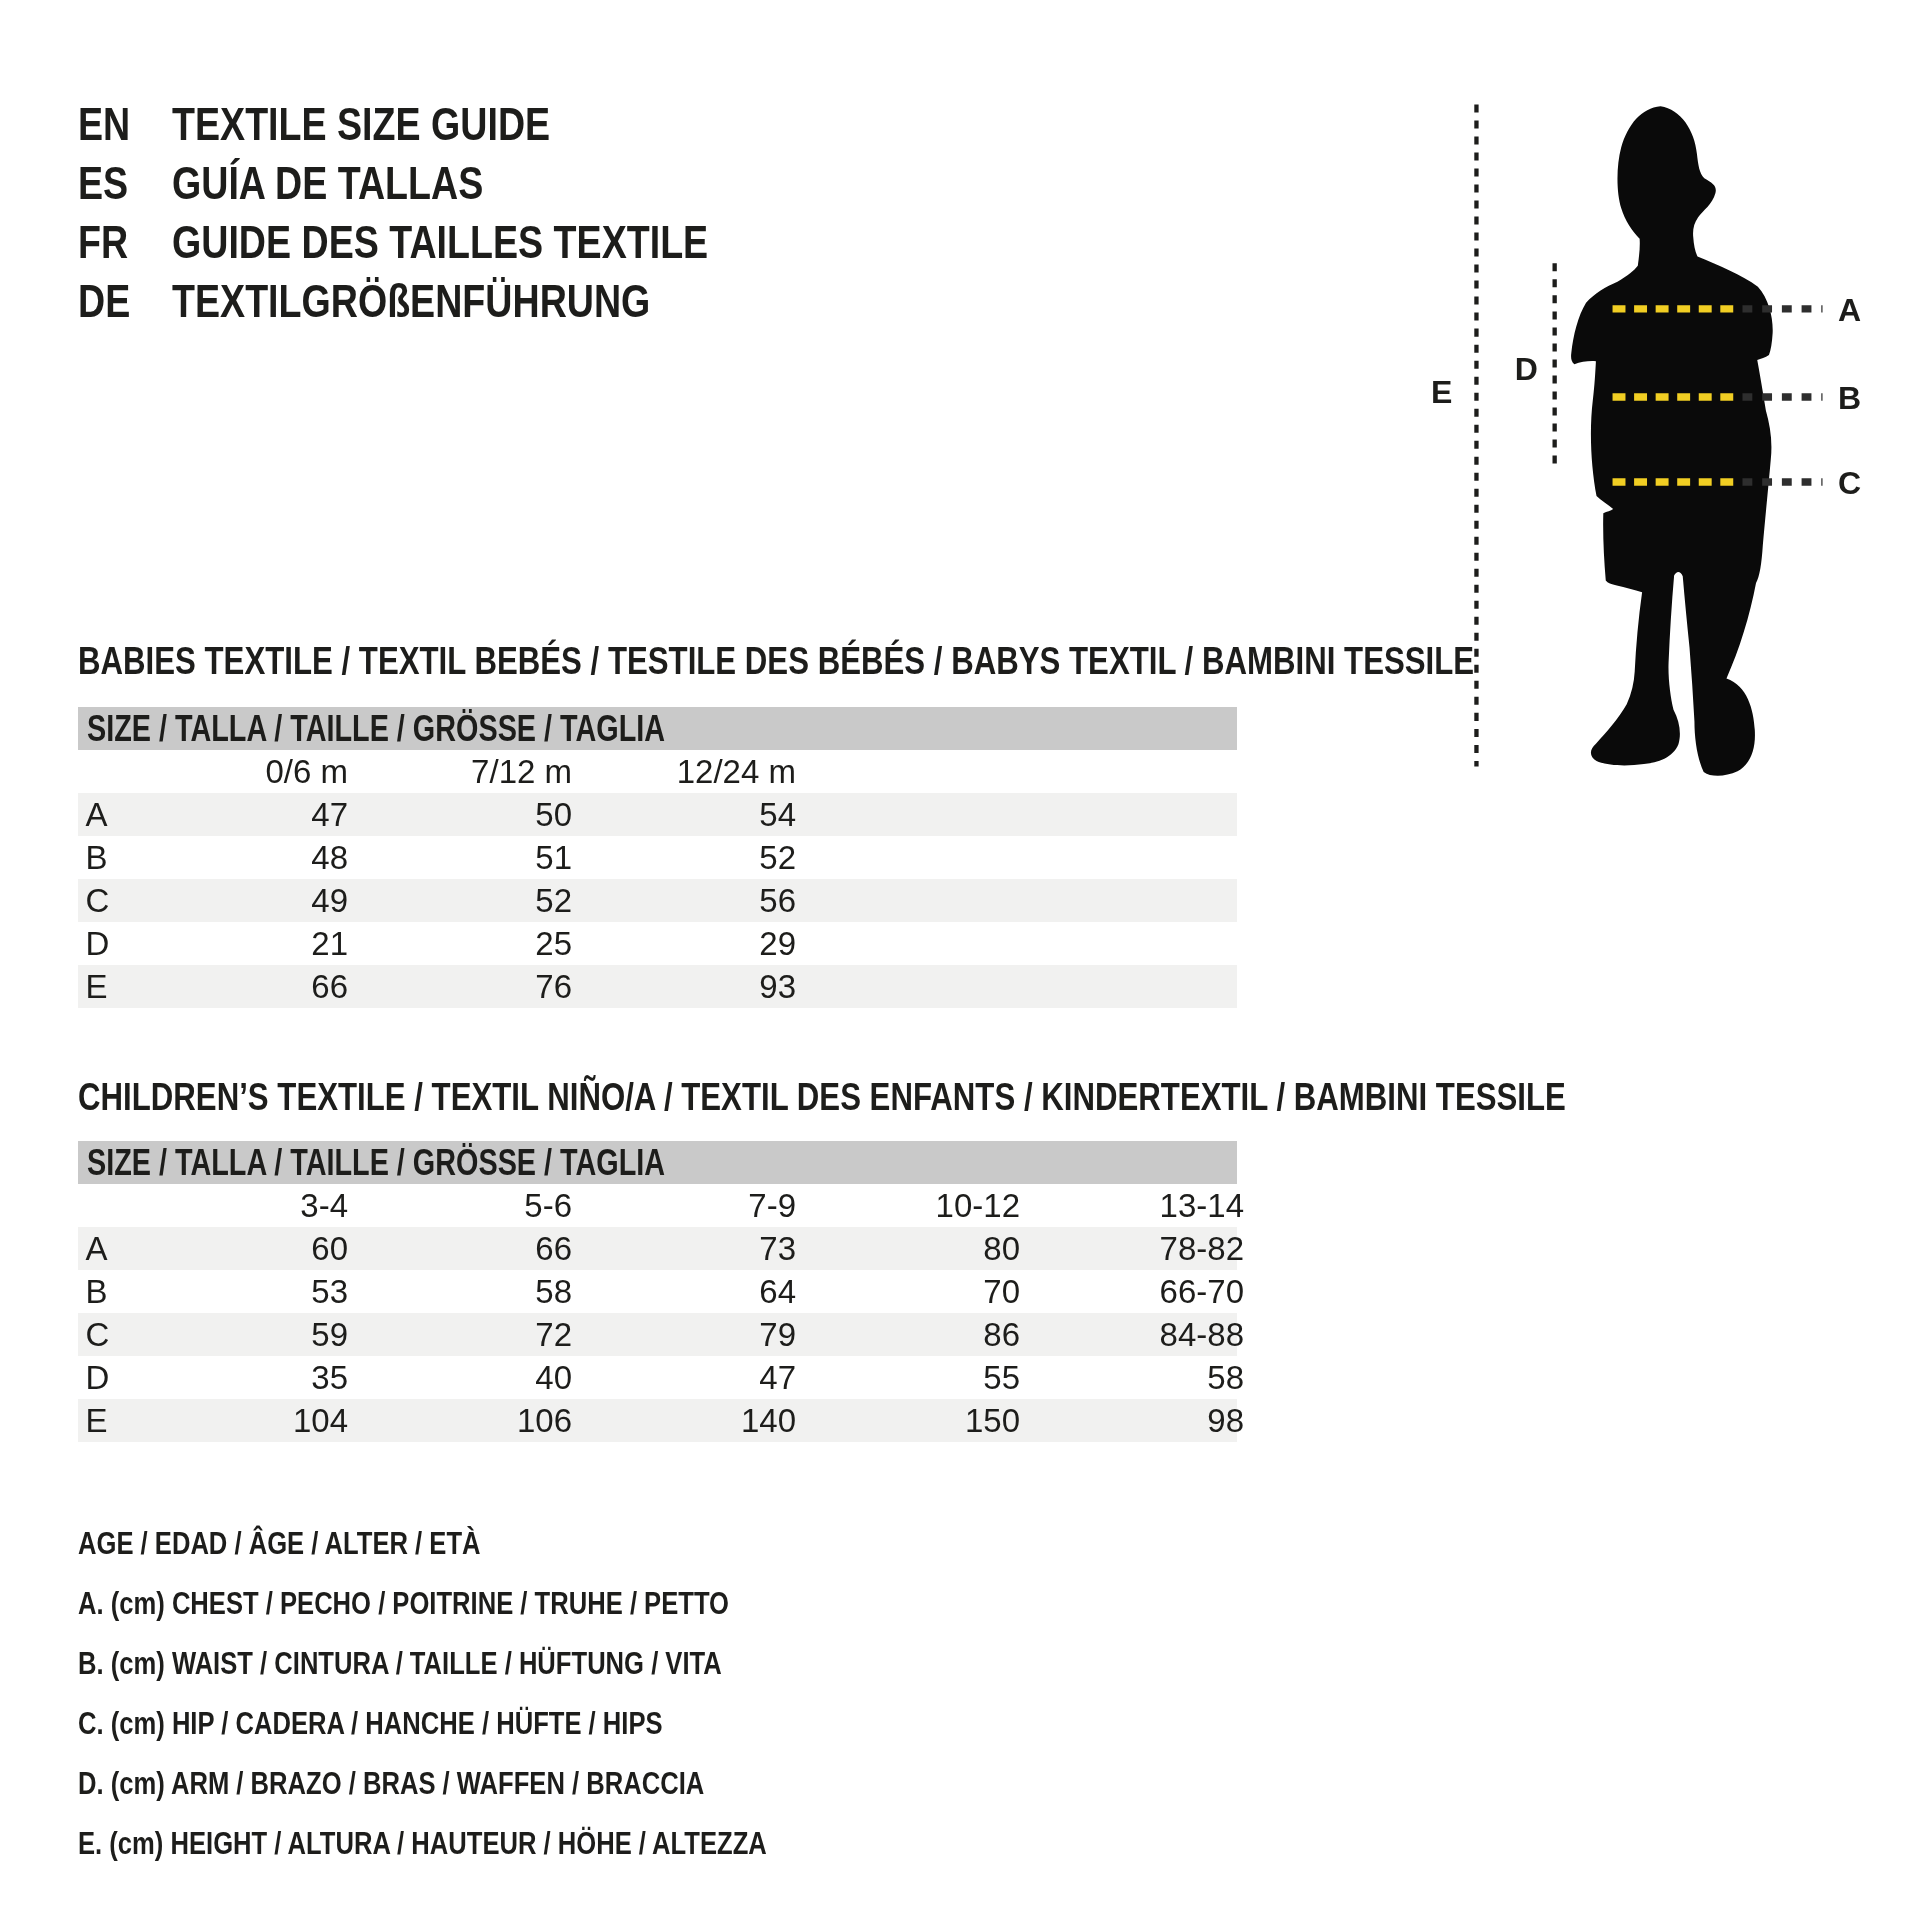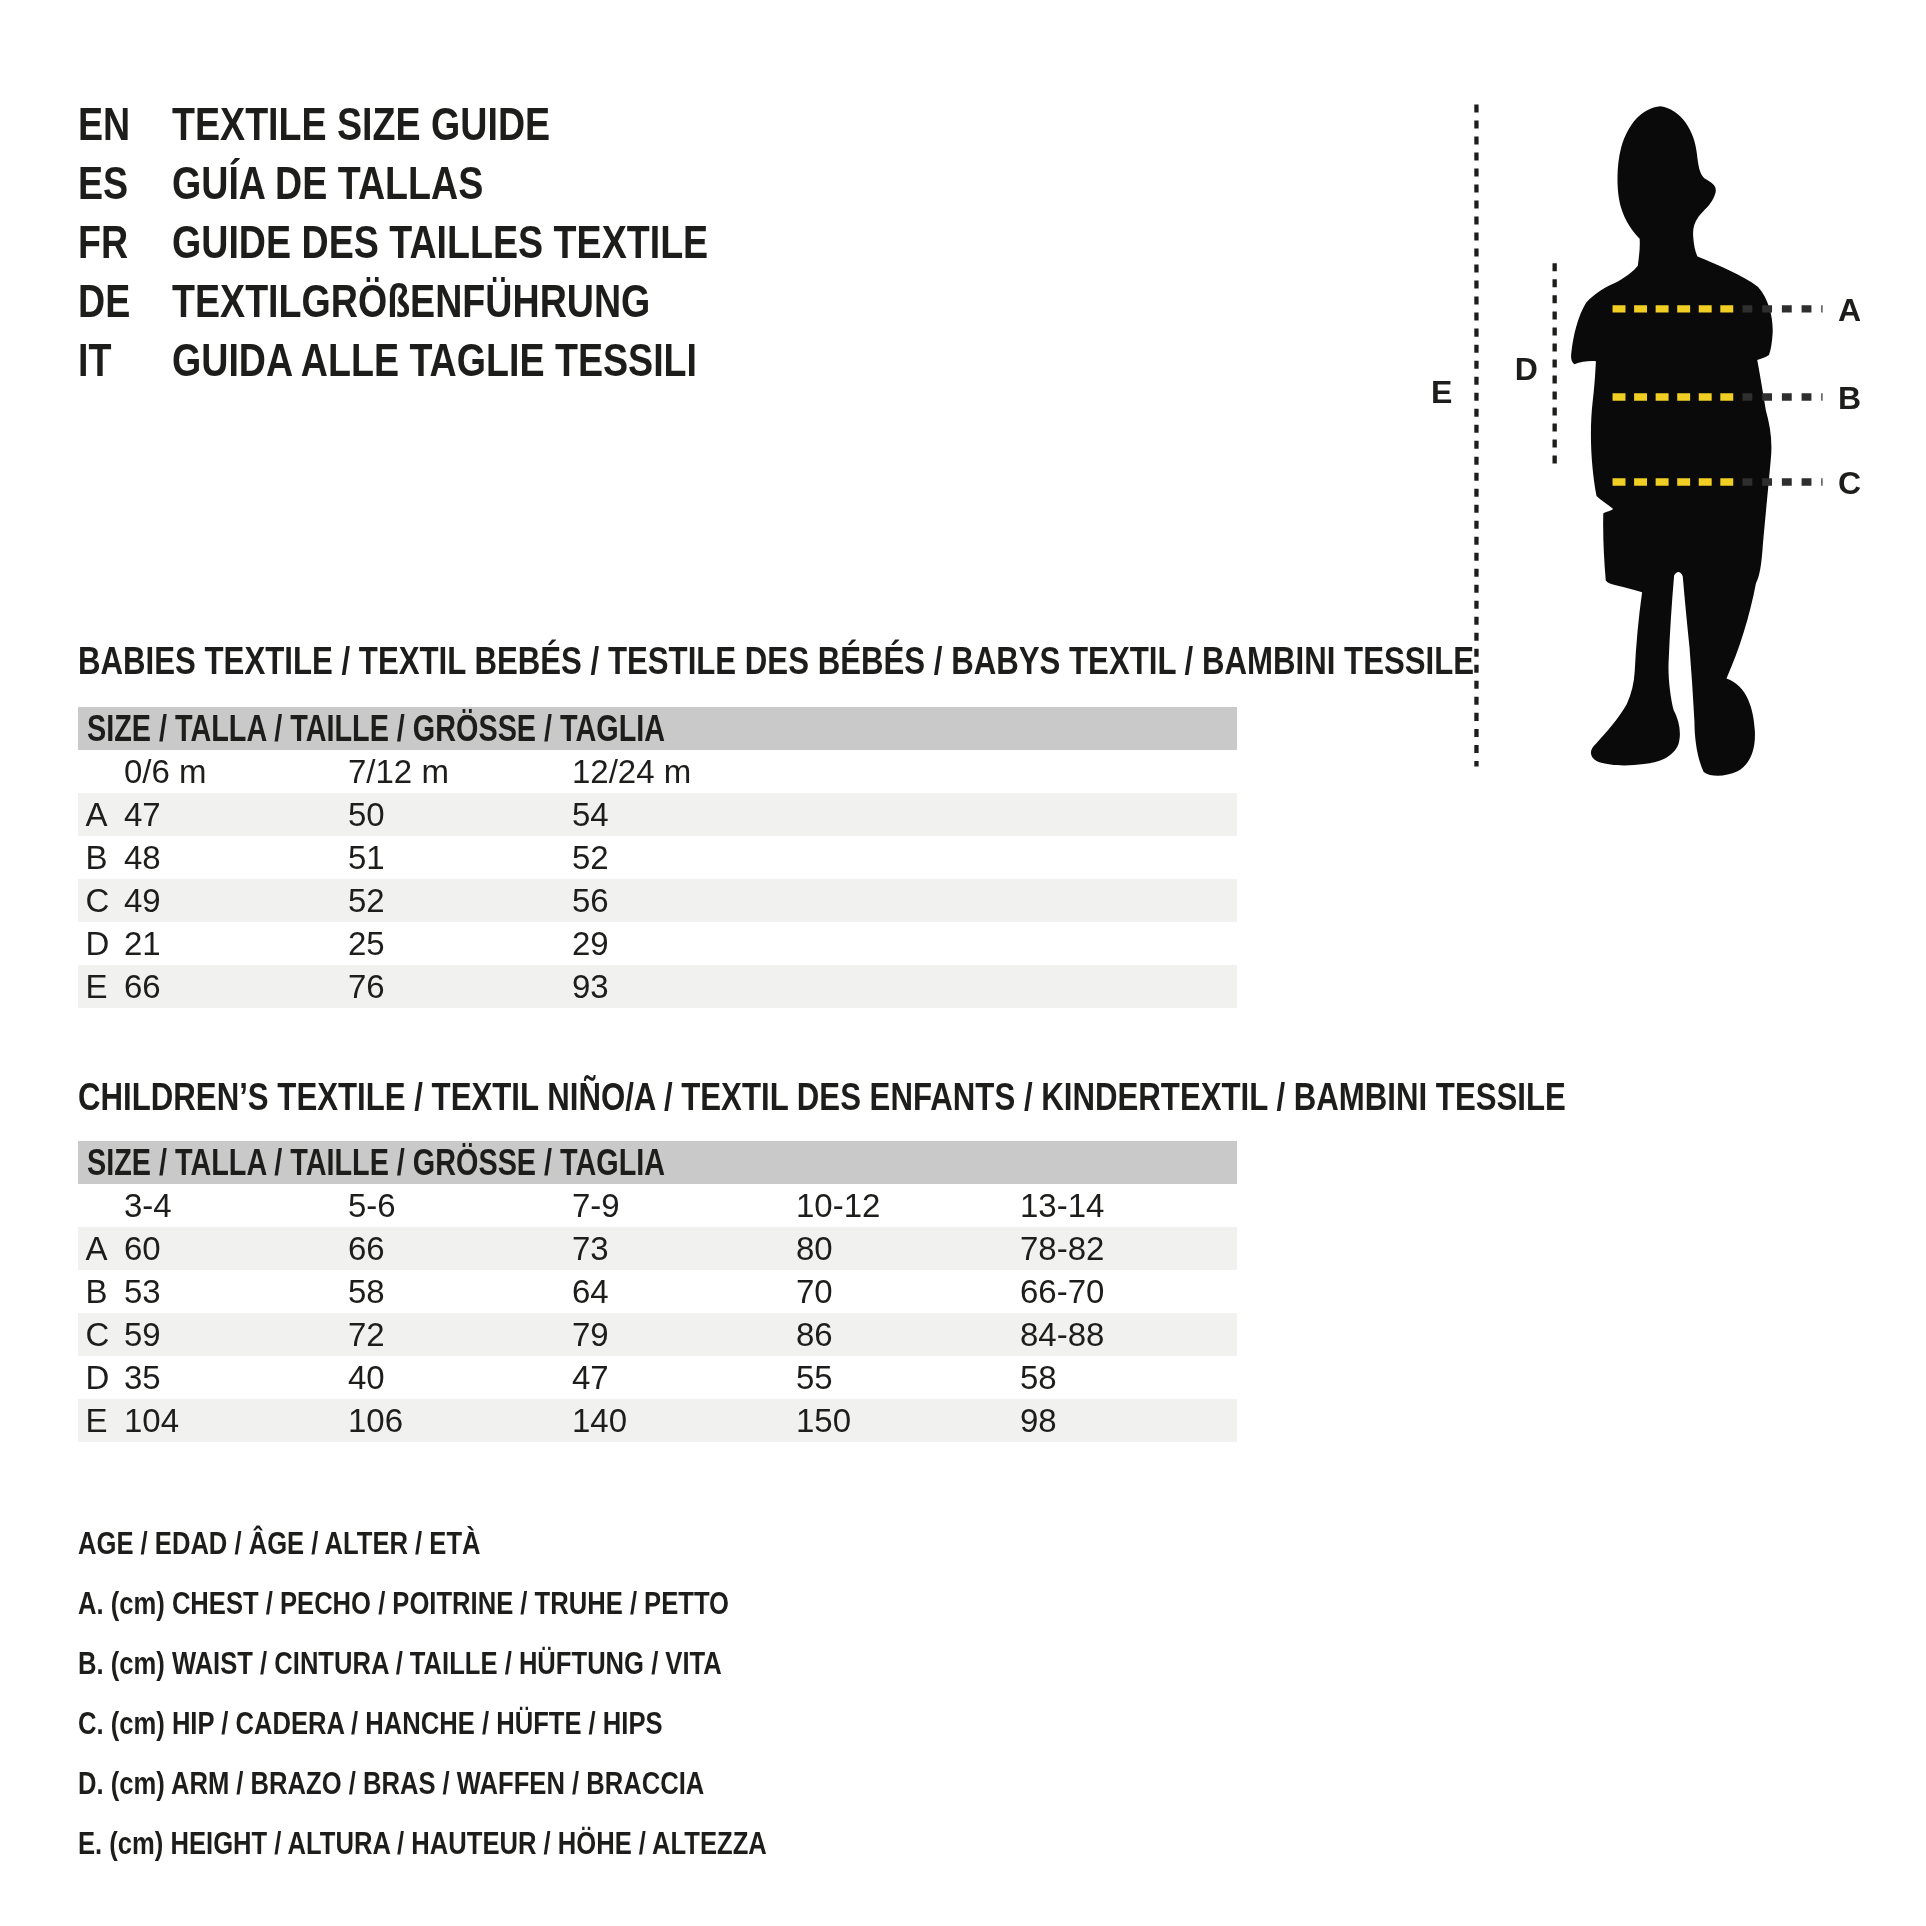--- a/index.html
+++ b/index.html
@@ -19,21 +19,21 @@
   .section-title{position:absolute;left:78px;height:39px;line-height:39px;
     font-size:39px;font-weight:700;white-space:nowrap;}
 
   
   .size-table{position:absolute;left:78px;width:1159px;}
   .thead-bar{height:43px;line-height:43px;background:#c9c9c9;font-size:36px;font-weight:700;
     padding-left:8.6px;box-sizing:border-box;text-decoration:underline;}
   .trow{display:grid;height:43px;line-height:43px;font-size:33px;}
   .trow.stripe{background:#f1f1f0;}
   .trow .rlabel{text-align:left;padding-left:7.4px;}
-  .trow .cell{text-align:left;}
+  .trow .cell{text-align:right;}
 
   
   .legend{position:absolute;left:78px;top:1513px;}
   .legend-line{height:60px;line-height:60px;font-size:32px;font-weight:700;white-space:nowrap;}
 
   
   .figure-wrap{position:absolute;left:1405px;top:86px;width:521px;height:702px;}
   .figure-wrap svg{display:block;width:521px;height:702px;}
   svg text{font-family:"Liberation Sans","DejaVu Sans",sans-serif;font-weight:700;font-size:52px;fill:#1d1d1b;}
 </style>
@@ -49,24 +49,20 @@
     <span class="lang-code"><span class="cond">ES</span></span>
     <span><span class="cond">GUÍA DE TALLAS</span></span>
   </div>
   <div class="lang-row">
     <span class="lang-code"><span class="cond">FR</span></span>
     <span><span class="cond">GUIDE DES TAILLES TEXTILE</span></span>
   </div>
   <div class="lang-row">
     <span class="lang-code"><span class="cond">DE</span></span>
     <span><span class="cond">TEXTILGRÖßENFÜHRUNG</span></span>
-  </div>
-  <div class="lang-row">
-    <span class="lang-code"><span class="cond">IT</span></span>
-    <span><span class="cond">GUIDA ALLE TAGLIE TESSILI</span></span>
   </div>
 </div>
 
 <div class="figure-wrap">
   <svg viewBox="0 0 846 1140" xmlns="http://www.w3.org/2000/svg">
 
     <line x1="116" y1="30" x2="116" y2="1105" stroke="#1d1d1b" stroke-width="7" stroke-dasharray="13 13"></line>
 
     <line x1="243" y1="288" x2="243" y2="625" stroke="#1d1d1b" stroke-width="7" stroke-dasharray="13 13"></line>
 

